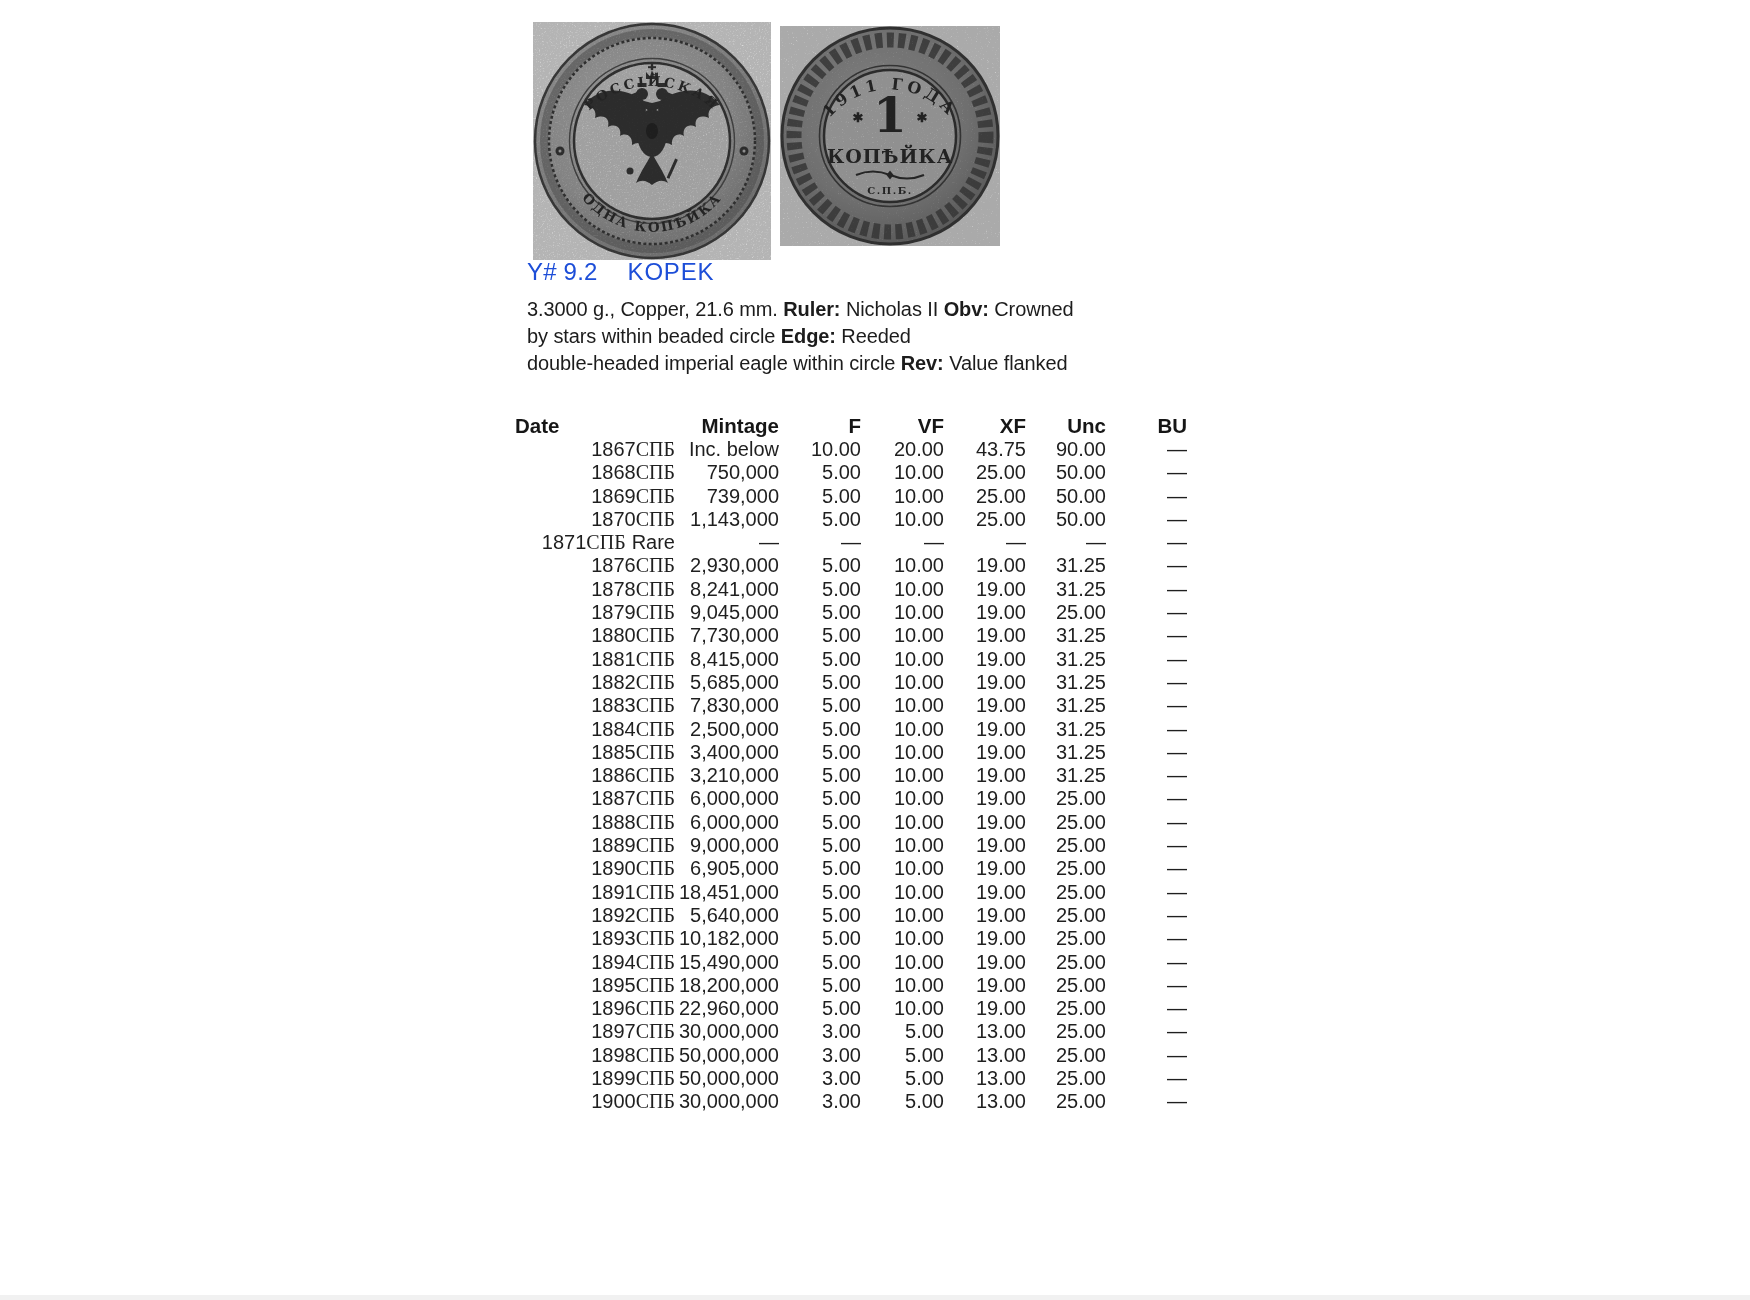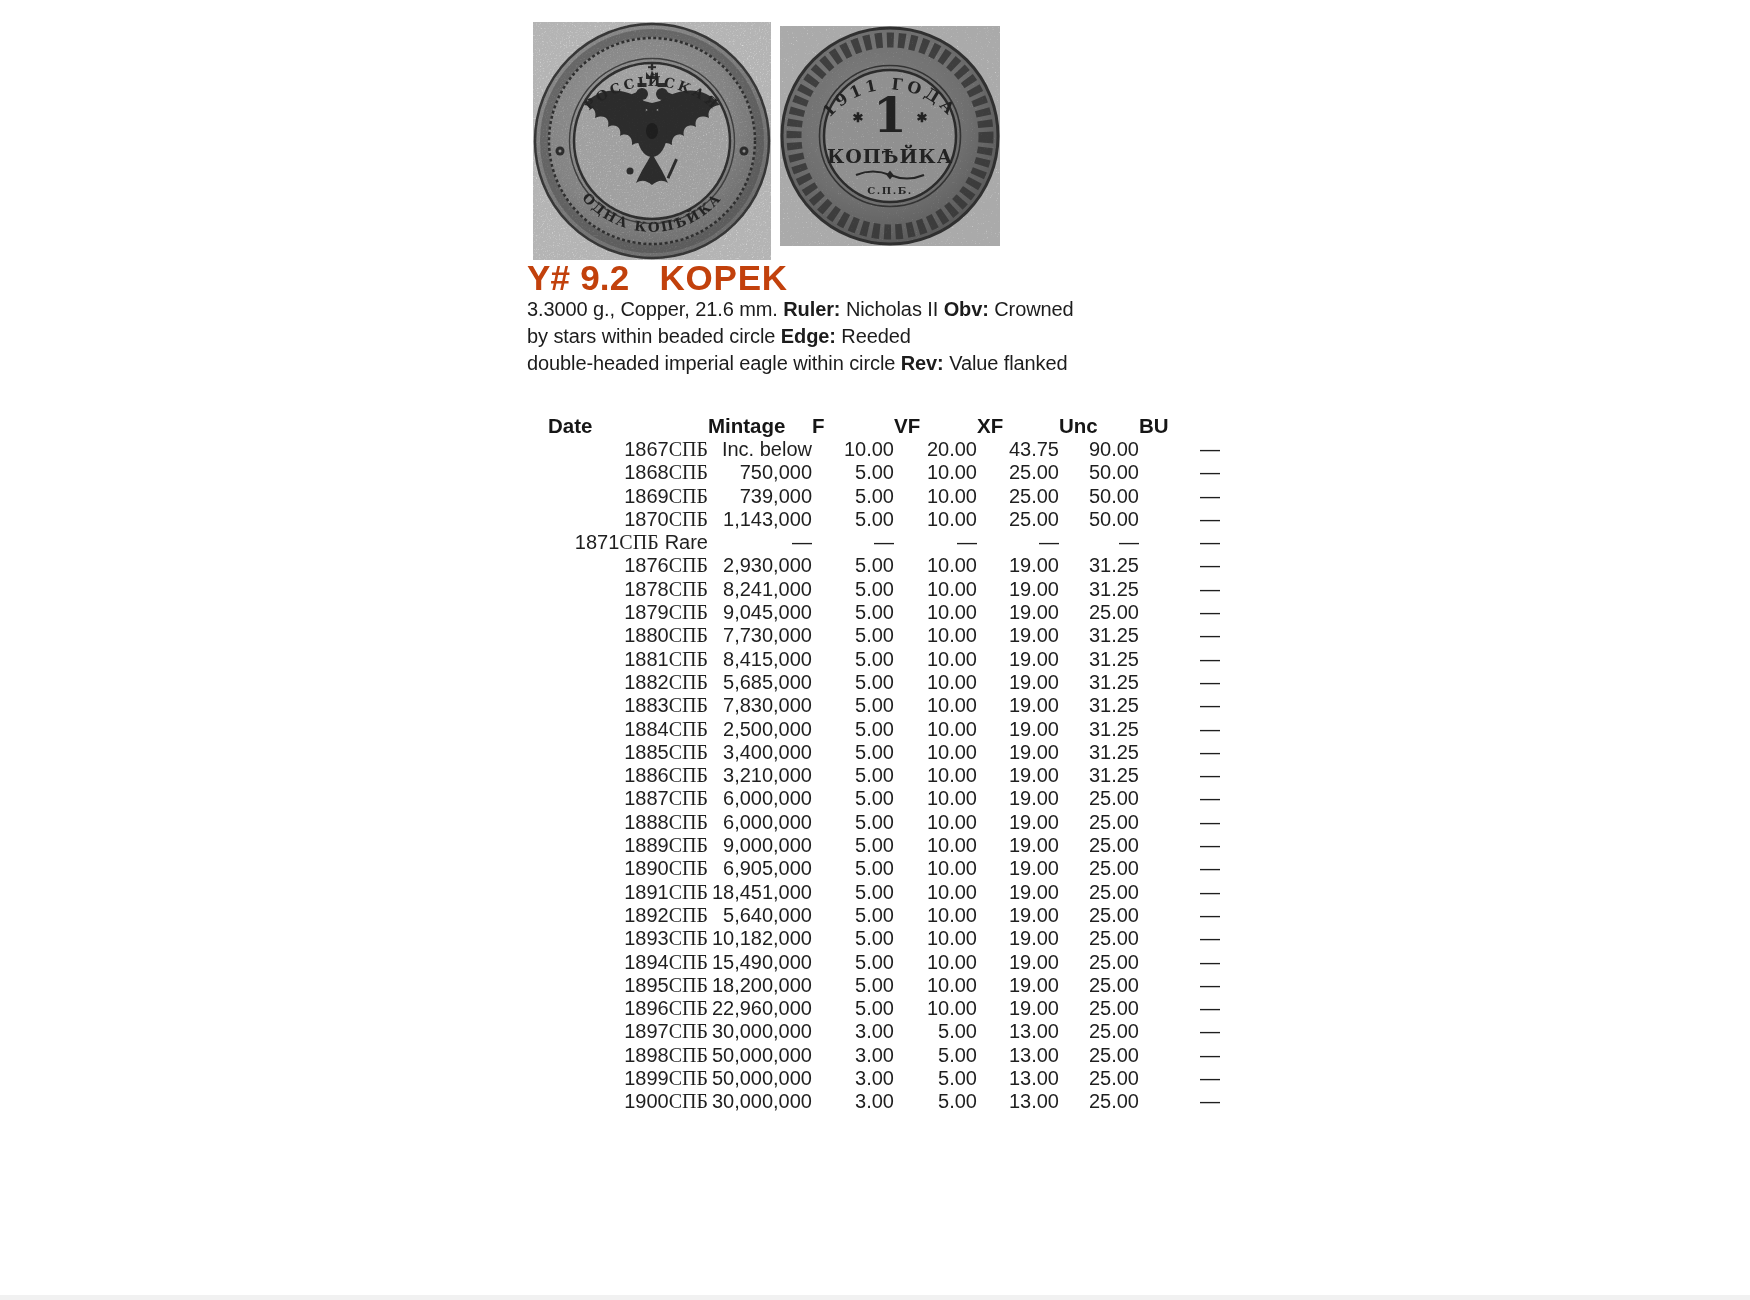--- a/index.html
+++ b/index.html
@@ -9,27 +9,27 @@
     -webkit-font-smoothing:antialiased;
   }
   .page{position:absolute;inset:0;}
   
   .coin{position:absolute;}
   .coin svg{filter:blur(0.5px) contrast(0.96);}
   .coin-obverse{left:533px;top:22px;width:238px;height:238px;}
   .coin-reverse{left:780px;top:26px;width:220px;height:220px;}
   .coin-legend{font-family:"DejaVu Serif","Liberation Serif",serif;font-weight:bold;fill:#2e2e2e;}
   
-  .title{position:absolute;left:527px;top:258px;font-size:35px;font-weight:bold;color:#c2410c;letter-spacing:0.2px;}
+  .title{position:absolute;left:527px;top:258px;font-size:24px;font-weight:normal;color:#1d4ed8;letter-spacing:0.2px;}
   .title .den{margin-left:30px;letter-spacing:0.8px;}
   .descr{position:absolute;left:527px;top:296px;font-size:20px;line-height:27px;color:#1c1c1c;letter-spacing:-0.1px;white-space:nowrap;}
   .descr .b{font-weight:bold;text-align:center;}
   
-  .price-table{position:absolute;left:548px;top:408px;border-collapse:collapse;table-layout:fixed;width:672px;}
-  .price-table th{font-size:20.5px;font-weight:bold;text-align:left;height:30px;vertical-align:bottom;padding:0;color:#161616;white-space:nowrap;}
+  .price-table{position:absolute;left:515px;top:408px;border-collapse:collapse;table-layout:fixed;width:672px;}
+  .price-table th{font-size:20.5px;font-weight:bold;text-align:right;height:30px;vertical-align:bottom;padding:0;color:#161616;white-space:nowrap;}
   .price-table th:first-child{text-align:left;}
   .price-table td{font-size:20px;text-align:right;height:23px;line-height:23.3px;padding:0;white-space:nowrap;color:#1f1f1f;}
   .price-table td:first-child{text-align:right;}
   .mint{font-family:"Liberation Serif","DejaVu Serif",serif;}
   .note{margin-left:6px;}
   .scan-edge{position:absolute;left:0;bottom:0;width:100%;height:5px;background:#f1f1f1;}
 </style>
 </head>
 <body>
 

